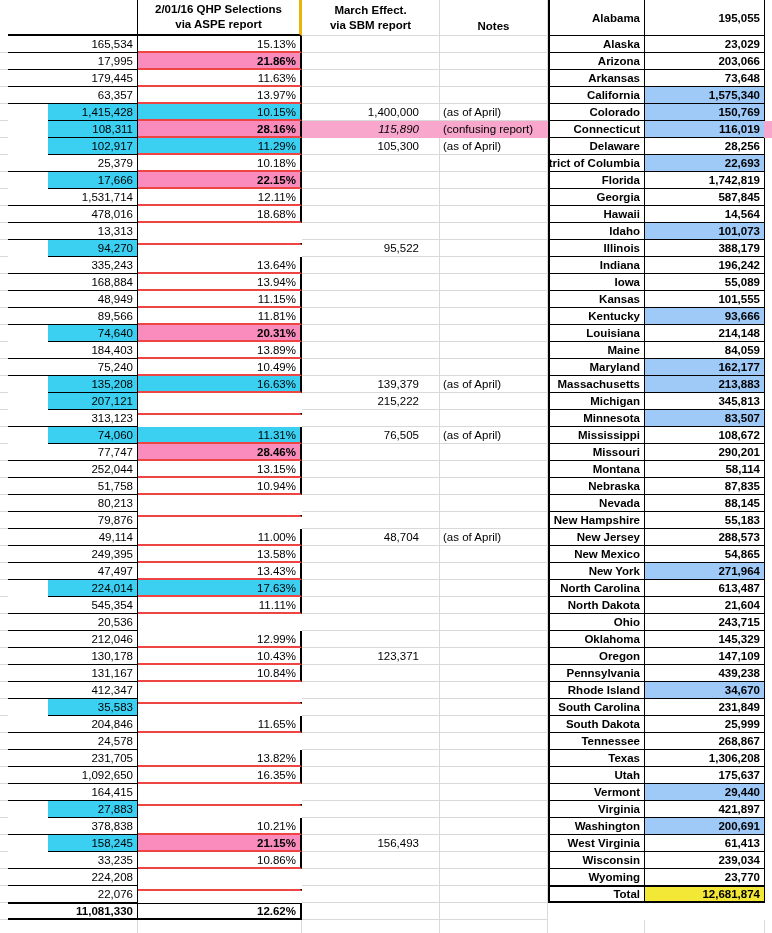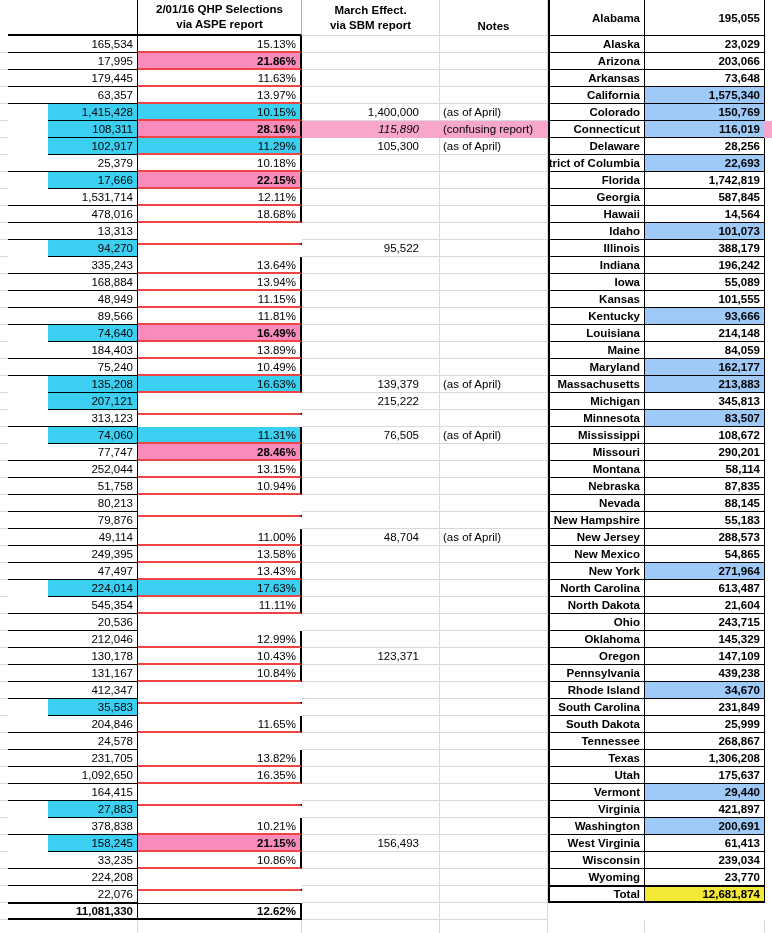--- a/index.html
+++ b/index.html
@@ -34,21 +34,21 @@
   .col4 { border-right: 2px solid #000; border-bottom: 2px solid #ef4444; }
   
   .col5 { border-right: 1px solid var(--grid-gray); border-bottom: 1px solid var(--grid-gray); }
   .col6 { border-right: 1px solid var(--grid-gray); border-bottom: 1px solid var(--grid-gray); }
 
   
   .h { background: #fff; font-weight: bold; }
   .h2l { flex-direction: column; justify-content: flex-end; align-items: center; line-height: 15px; padding-bottom: 2px; }
   .h1l { align-items: flex-end; padding-bottom: 3px; }
   .hc1 { border: none; border-right: 1px solid #000; border-bottom: 2px solid #000; }
-  .hc2 { border: none; border-right: 1px solid #eab308; border-bottom: 2px solid #000; }
+  .hc2 { border: none; border-right: 3px solid #eab308; border-bottom: 2px solid #000; }
   .hc3 { border: none; border-right: 1px solid #000; border-bottom: 2px solid #000; }
   .hc4 { border: none; border-right: 2px solid #000; border-bottom: 2px solid #000; justify-content: flex-end; padding-right: 3px; }
   .hc5 { border: none; border-right: 1px solid var(--grid-gray); border-bottom: 1px solid var(--grid-gray); }
   .hc6 { border: none; border-right: 1px solid var(--grid-gray); border-bottom: 1px solid var(--grid-gray); justify-content: center; padding-left: 0; }
 
   
   .hl-blue  { background: var(--highlight-qhp-blue); }
   .hl-cyan  { background: var(--highlight-cms-cyan); margin-left: 40px; }
   .att-pink { background: var(--attrition-high-pink); font-weight: bold; }
   .att-green{ background: var(--attrition-low-green); margin-top: 20px; }
@@ -211,21 +211,21 @@
   <div class="c state col1">Kansas</div>
   <div class="c num qhp col2">101,555</div>
   <div class="c num col3">89,566</div>
   <div class="c num col4">11.81%</div>
   <div class="c num march col5"></div>
   <div class="c note col6"></div>
 
   <div class="c state col1">Kentucky</div>
   <div class="c num qhp col2 hl-blue">93,666</div>
   <div class="c num col3 hl-cyan">74,640</div>
-  <div class="c num col4 att-pink">16.49%</div>
+  <div class="c num col4 att-pink">20.31%</div>
   <div class="c num march col5"></div>
   <div class="c note col6"></div>
 
   <div class="c state col1">Louisiana</div>
   <div class="c num qhp col2">214,148</div>
   <div class="c num col3">184,403</div>
   <div class="c num col4">13.89%</div>
   <div class="c num march col5"></div>
   <div class="c note col6"></div>
 

